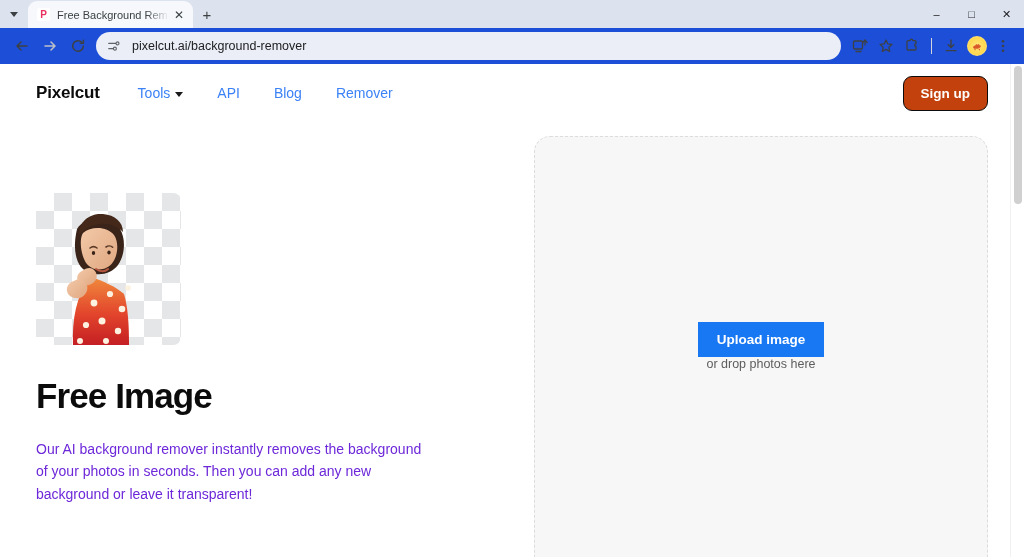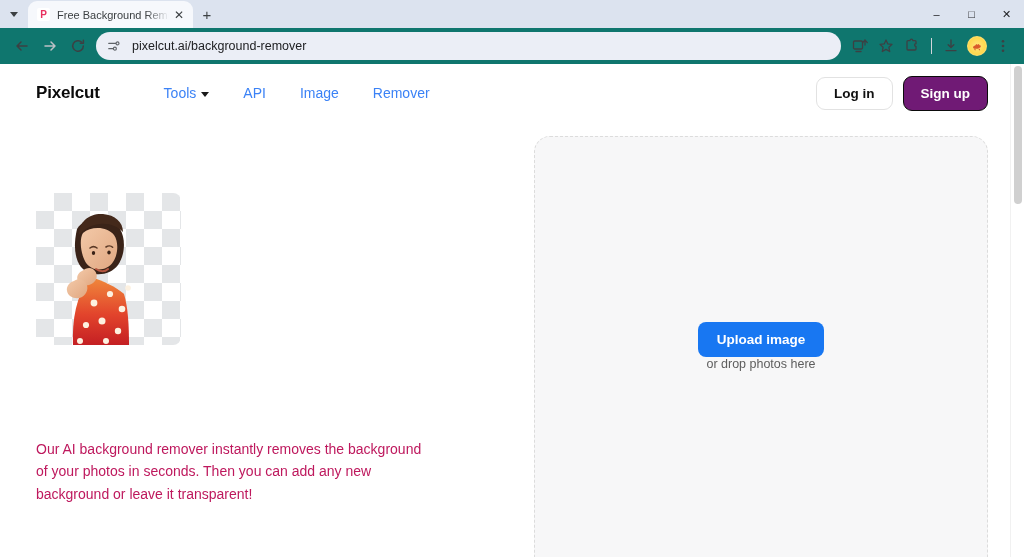--- a/index.html
+++ b/index.html
@@ -65,21 +65,21 @@
     position: absolute; right: 0; top: 0;
     height: 28px; display: flex; align-items: center;
   }
   .wbtn {
     width: 35px; height: 28px;
     display: flex; align-items: center; justify-content: center;
     font-size: 11px; color: #202124;
   }
 
   .toolbar {
-    height: 36px; background: #0f766e;
+    height: 36px; background: #1d4ed8;
     display: flex; align-items: center;
     padding: 0 8px;
   }
   .navbtn {
     width: 28px; height: 28px; flex: 0 0 28px;
     display: flex; align-items: center; justify-content: center;
     color: #3c4043;
   }
   .navbtn.disabled { color: #bdc1c6; }
   .omnibox {
@@ -125,21 +125,20 @@
     position: absolute; top: 2px; left: 3px;
     width: 8px; height: 138px;
     background: #d0d0d0; border-radius: 4px;
   }
 
   
   .siteheader {
     height: 58px;
     display: flex; align-items: center;
     padding: 0 36px 0 36px;
-    gap: 26px;
   }
   .brand {
     font-size: 17px; font-weight: bold; color: #0b0b0b;
     letter-spacing: -0.2px;
     margin-right: 38px;
   }
   .nav { display: flex; align-items: center; gap: 34px; }
   .navlink {
     font-size: 14px; color: #3b82f6;
     display: flex; align-items: center; gap: 5px;
@@ -155,21 +154,21 @@
     margin-left: auto;
     display: flex; align-items: center; gap: 10px;
   }
   .btn-login {
     font-size: 13.5px; font-weight: bold; color: #111;
     background: #fff; border: 1px solid #e2e2e2;
     border-radius: 9px; padding: 8px 17px;
   }
   .btn-signup {
     font-size: 13.5px; font-weight: bold; color: #fff;
-    background: #701a75; border: 1px solid #0b0b0b;
+    background: #c2410c; border: 1px solid #0b0b0b;
     border-radius: 9px; padding: 9px 17px;
   }
 
   
   .hero {
     display: flex; padding: 14px 36px 0 36px;
   }
   .hero-left { width: 462px; padding-top: 57px; }
   .thumb {
     width: 145px; height: 152px;
@@ -183,39 +182,39 @@
   }
   .portrait { position: absolute; inset: 0; }
   .headline {
     margin-top: 30px;
     font-size: 35px; font-weight: bold;
     line-height: 1.22; letter-spacing: -0.9px;
     color: #0b0b0b;
   }
   .subtext {
     margin-top: 20px;
-    font-size: 14px; line-height: 1.62; color: #be185d;
+    font-size: 14px; line-height: 1.62; color: #6d28d9;
     max-width: 400px;
   }
 
   .hero-right { flex: 1 1 auto; padding-left: 36px; }
   .dropzone {
     margin-top: 0;
     height: 470px;
     background: #f7f7f8;
     border: 1px dashed #dcdcdc;
     border-radius: 16px;
     display: flex; flex-direction: column;
     align-items: center; justify-content: flex-start;
     padding-top: 185px;
   }
   .btn-upload {
     background: #1877f2; color: #ffffff;
     font-size: 13.5px; font-weight: bold;
-    border: none; border-radius: 8px;
+    border: none; border-radius: 0;
     padding: 10px 19px;
   }
   .drophint {
     margin-top: 0;
     font-size: 12.5px; color: #5d5d5d;
   }
 </style>
 </head>
 <body>
 
@@ -318,29 +317,28 @@
 
       <div class="nav">
         <div class="navlink">
           <span>Tools</span>
           <span class="navchev"></span>
         </div>
         <div class="navlink">
           <span>API</span>
         </div>
         <div class="navlink">
-          <span>Image</span>
+          <span>Blog</span>
         </div>
         <div class="navlink">
           <span>Remover</span>
         </div>
       </div>
 
       <div class="authgroup">
-        <button class="btn-login">Log in</button>
         <button class="btn-signup">Sign up</button>
       </div>
     </div>
 
     <div class="hero">
 
       <div class="hero-left">
         <div class="thumb">
           <svg class="portrait" viewBox="0 0 145 152" preserveAspectRatio="xMidYMax meet">
             <defs>
@@ -384,21 +382,21 @@
               <ellipse cx="73" cy="59.5" rx="1.7" ry="1.9" fill="#3a2318"></ellipse>
               <path d="M60 76c4 3 9 3 12 0" stroke="#b4553f" stroke-width="2" fill="none" stroke-linecap="round"></path>
 
               <path d="M46 78c5-4 10-4 13 0 3 4 2 9-2 12-5 4-12 3-15-2-2-4 0-8 4-10z" fill="url(#skin)"></path>
               <path d="M38 88c4-3 9-2 12 2 3 5 1 11-4 14-6 3-14 0-15-6-1-5 3-9 7-10z" fill="url(#skin)"></path>
             </g>
           </svg>
         </div>
 
         <h1 class="headline">
-          <br>
+          <span>Free Image</span><br>
         </h1>
 
         <p class="subtext">Our AI background remover instantly removes the background of your photos in seconds. Then you can add any new background or leave it transparent!</p>
       </div>
 
       <div class="hero-right">
         <div class="dropzone">
           <button class="btn-upload">Upload image</button>
           <div class="drophint">or drop photos here</div>
         </div>

